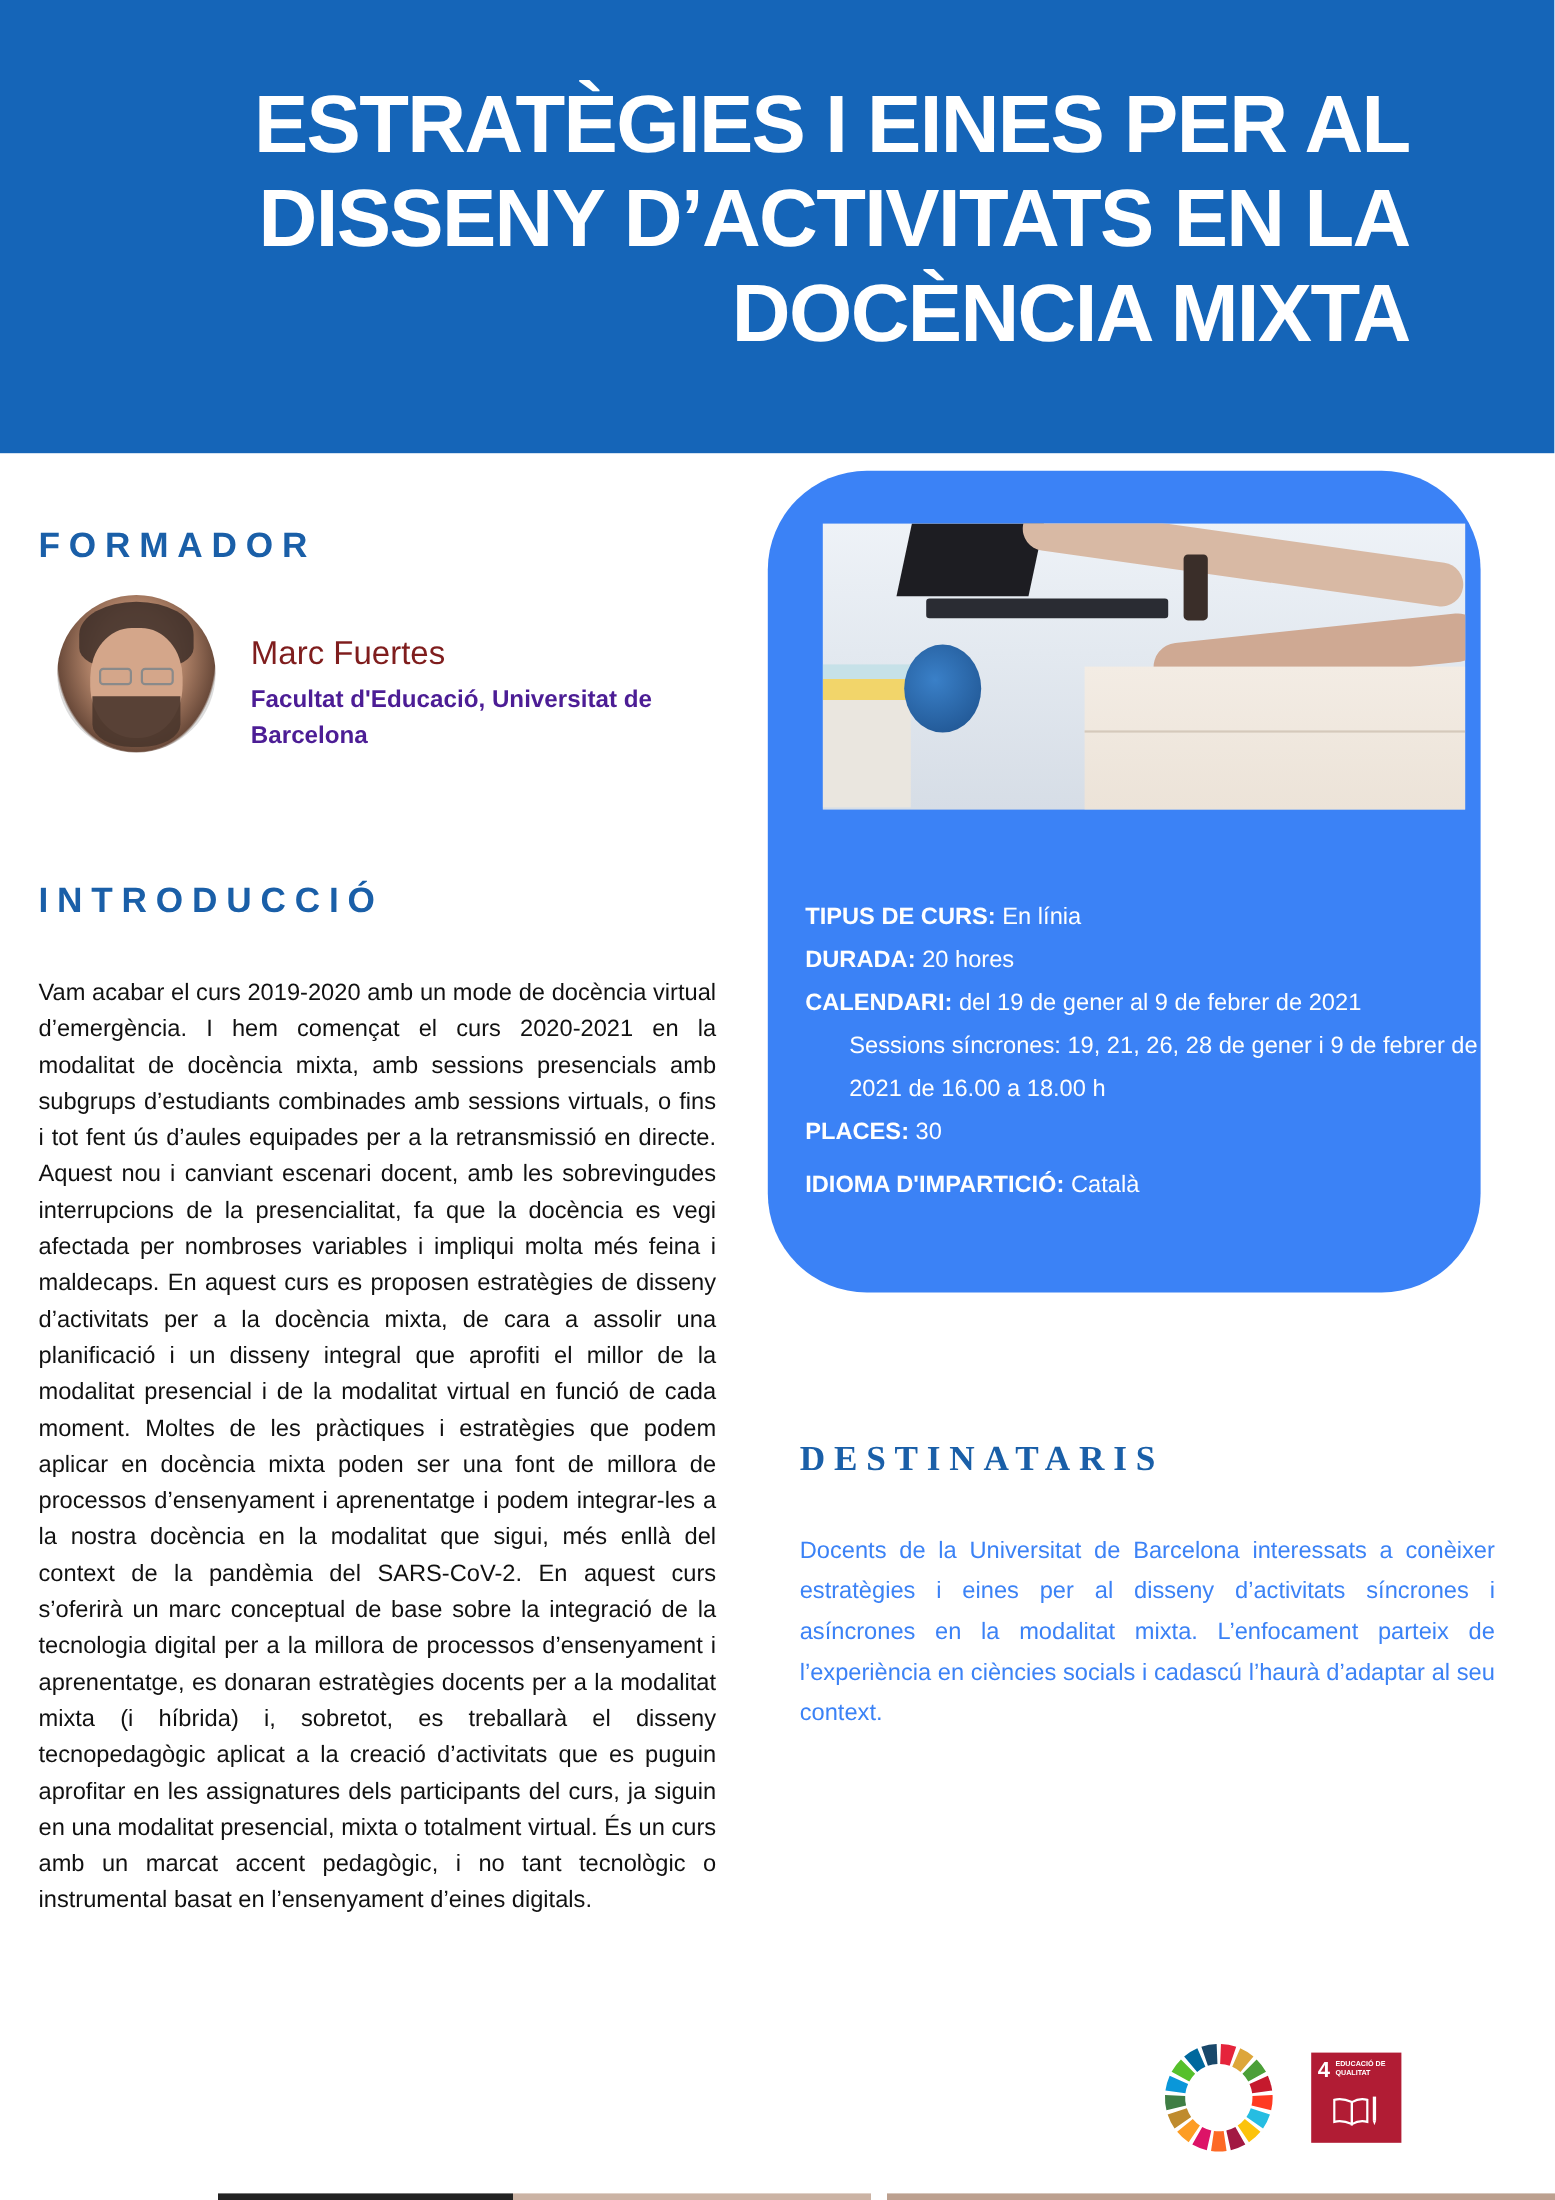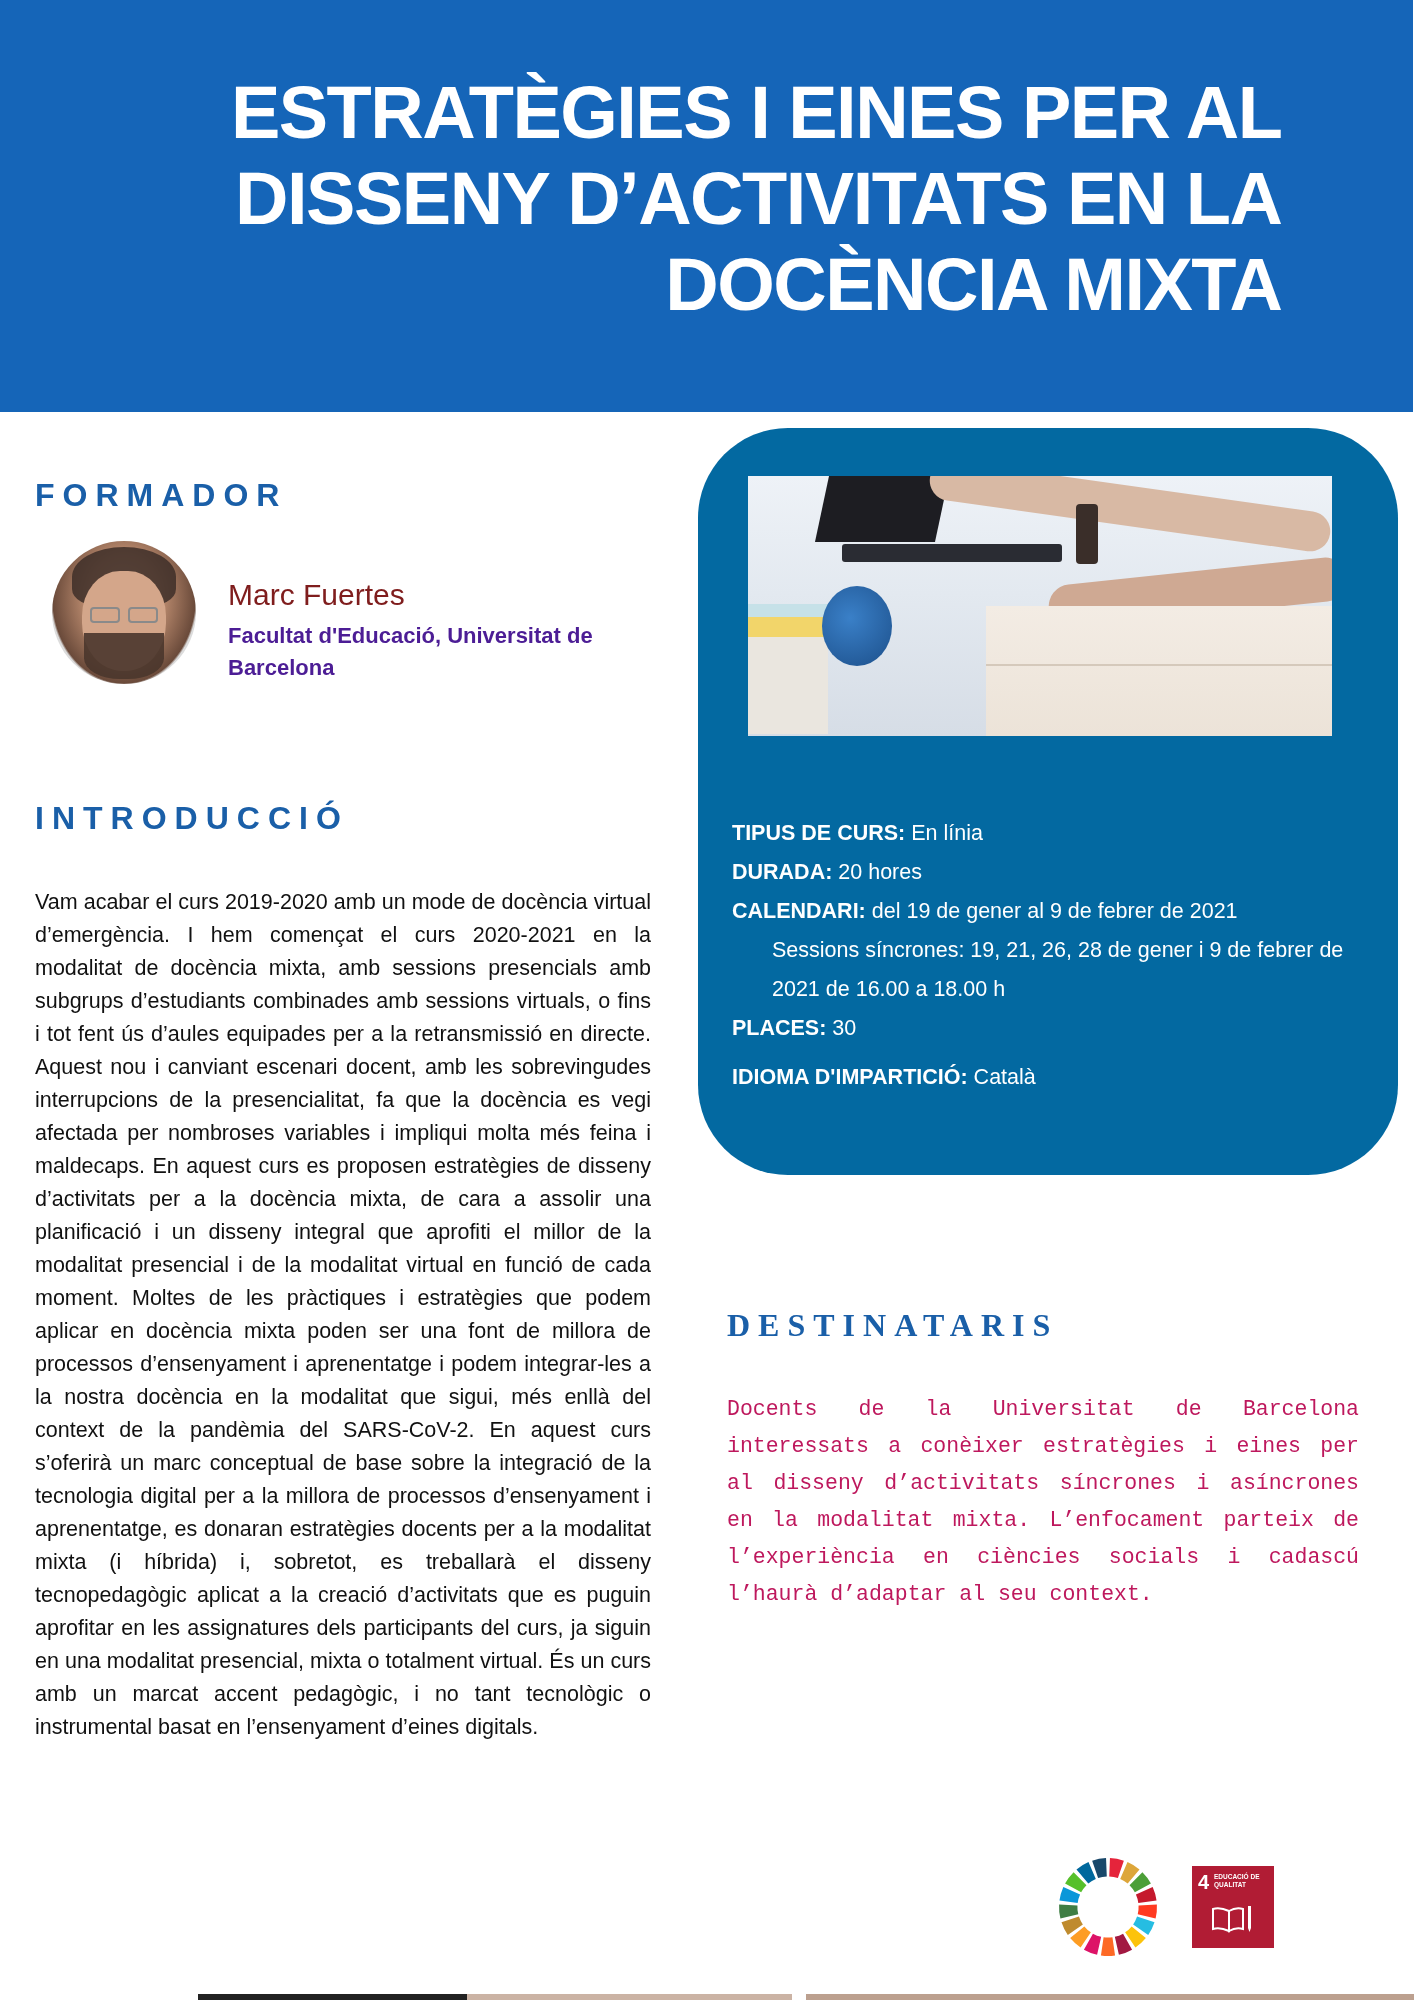--- a/index.html
+++ b/index.html
@@ -37,22 +37,22 @@
 
   .trainer-name { position: absolute; left: 228px; top: 578px; font-size: 30px; color: #7f1d1d; }
   .trainer-affil { position: absolute; left: 228px; top: 620px; width: 420px; font-size: 22px; font-weight: bold; line-height: 32px; color: #4c1d95; }
 
   .intro-text {
     position: absolute; left: 35px; top: 886px; width: 616px;
     font-size: 21.5px; line-height: 33px; text-align: justify; color: #111;
   }
 
   .info-card {
-    position: absolute; left: 698px; top: 428px; width: 700px; height: 747px;
-    background: #0369a1; border-radius: 90px;
+    position: absolute; left: 698px; top: 428px; width: 648px; height: 747px;
+    background: #3b82f6; border-radius: 90px;
   }
   .card-photo {
     position: absolute; left: 50px; top: 48px; width: 584px; height: 260px;
     background: linear-gradient(180deg, #eef2f7 0%, #e3e9f0 45%, #d6dde6 100%);
     overflow: hidden;
   }
   .laptop { position: absolute; left: 74px; top: 0; width: 120px; height: 66px; background: #1d1d22; transform: skewX(-12deg); }
   .laptop-base { position: absolute; left: 94px; top: 68px; width: 220px; height: 18px; background: #2a2c33; border-radius: 3px; }
   .arm1 { position: absolute; left: 180px; top: 10px; width: 404px; height: 40px; background: #d8b9a4; border-radius: 20px; transform: rotate(8deg); }
   .arm2 { position: absolute; left: 300px; top: 95px; width: 300px; height: 44px; background: #cfa993; border-radius: 22px; transform: rotate(-6deg); }
@@ -63,21 +63,21 @@
   .open-book::after { content: ""; position: absolute; left: 0; right: 0; top: 58px; height: 2px; background: #d5c9bb; }
 
   .info-list { position: absolute; left: 34px; top: 386px; width: 630px; color: #ffffff; font-size: 21.5px; }
   .info-row { line-height: 39px; }
   .info-row .lbl { font-weight: bold; }
   .info-row.indent { padding-left: 40px; }
   .info-row.gap { margin-top: 10px; }
 
   .dest-text {
     position: absolute; left: 727px; top: 1391px; width: 632px;
-    font-size: 21.5px; line-height: 37px; text-align: justify; color: #be185d; font-family: Liberation Mono, monospace;
+    font-size: 21.5px; line-height: 37px; text-align: justify; color: #3b82f6;
   }
 
   .sdg-wheel { position: absolute; left: 1057px; top: 1856px; width: 102px; height: 102px; }
   .sdg-goal {
     position: absolute; left: 1192px; top: 1866px; width: 82px; height: 82px; background: #b11c34;
     color: #fff;
   }
   .sdg-goal .num { position: absolute; left: 6px; top: 5px; font-size: 20px; font-weight: bold; }
   .sdg-goal .ttl { position: absolute; left: 22px; top: 7px; font-size: 6.5px; line-height: 8px; font-weight: bold; width: 56px; }
   .sdg-goal .book { position: absolute; left: 18px; top: 38px; width: 44px; height: 30px; }

